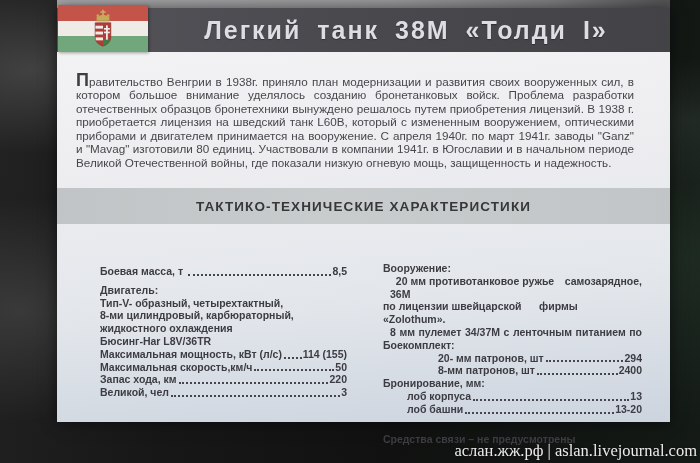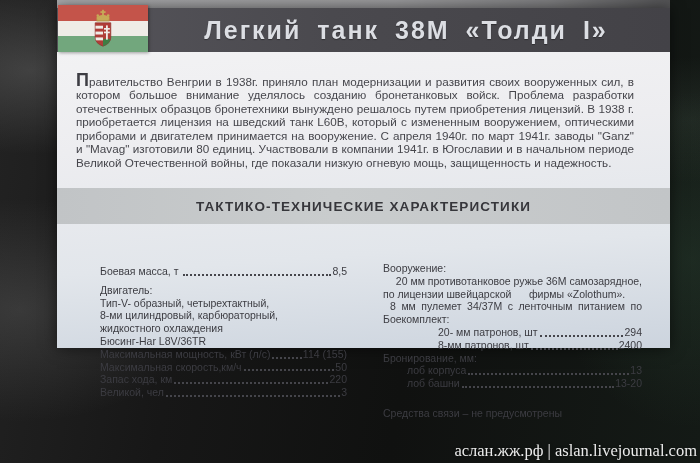--- a/index.html
+++ b/index.html
@@ -17,21 +17,21 @@
       radial-gradient(200px 240px at 690px 260px, rgba(70,115,85,0.20), rgba(0,0,0,0) 70%),
       radial-gradient(160px 90px at 690px 120px, rgba(90,110,95,0.18), rgba(0,0,0,0) 70%),
       linear-gradient(100deg,#232323 0%,#171717 30%,#101110 60%,#141a16 100%);
   }
   .top-strip{
     position:absolute;left:57px;top:0;width:613px;height:9px;
     background:linear-gradient(90deg,#a7a7a9 0%,#9b9b9d 55%,#808082 80%,#545456 100%);
   }
   
   .card{
-    position:absolute;left:57px;top:8px;width:613px;height:340px;
+    position:absolute;left:57px;top:8px;width:613px;height:414px;
     background:linear-gradient(176deg,#f4f4f5 0%,#ededf0 38%,#e2e6eb 70%,#ccd4de 100%);
     box-shadow:0 0 14px rgba(0,0,0,0.55);
   }
   .header{
     position:absolute;left:0;top:0;right:0;height:44px;
     background:linear-gradient(90deg,#55545a 0%,#4a494e 45%,#434247 100%);
   }
   .title-wrap{position:absolute;left:95px;right:10px;top:0;height:44px;line-height:44px;text-align:center;}
   .title{
     color:#dcdee3;font-size:25px;font-weight:bold;letter-spacing:2px;word-spacing:7px;
@@ -54,21 +54,21 @@
   }
   .dropcap{font-size:18px;font-weight:bold;line-height:10px;color:#3d3d43;}
   
   .band{
     position:absolute;left:0;right:0;top:180px;height:36px;
     background:linear-gradient(90deg,#c1c4c6 0%,#c9cccd 45%,#c2c5c7 100%);
     text-align:center;line-height:36px;
   }
   .band-title{font-size:13.5px;font-weight:bold;letter-spacing:1.1px;color:#36363b;}
   
-  .col{position:absolute;font-size:10.5px;line-height:12.8px;font-weight:normal;color:#3c3c42;}
+  .col{position:absolute;font-size:10.5px;line-height:12.8px;font-weight:bold;color:#3c3c42;}
   .col-left{left:43px;top:257px;width:247px;}
   .col-right{left:326px;top:254px;width:259px;}
   .drow{display:flex;align-items:flex-end;}
   .drow .lbl{white-space:pre;}
   .drow .dots{flex:1;border-bottom:2px dotted #45454b;margin:0 1px 2px 2px;min-width:8px;}
   .drow .val{white-space:pre;}
   .gap6{height:6px;}
   .gap17{height:17px;}
   .pre{white-space:pre-wrap;}
   .split{display:flex;justify-content:space-between;padding-left:7px;}

